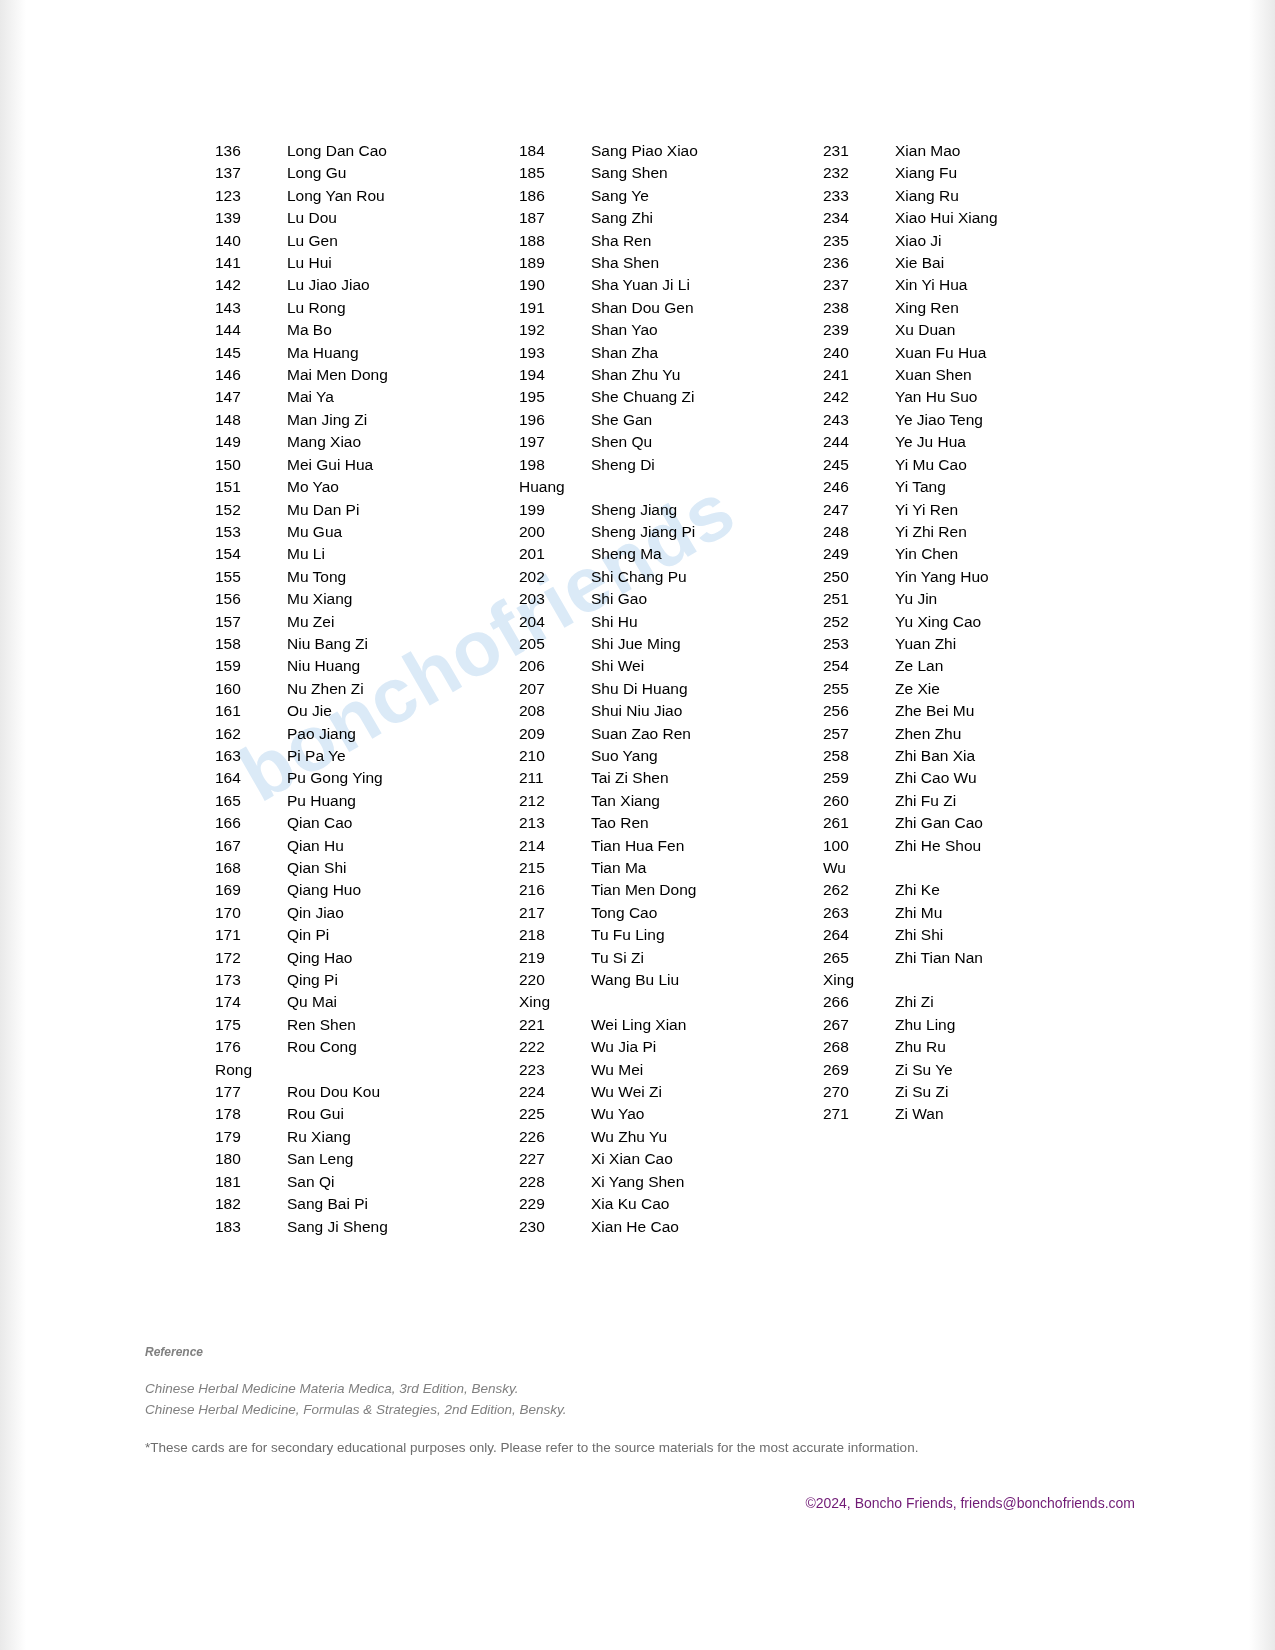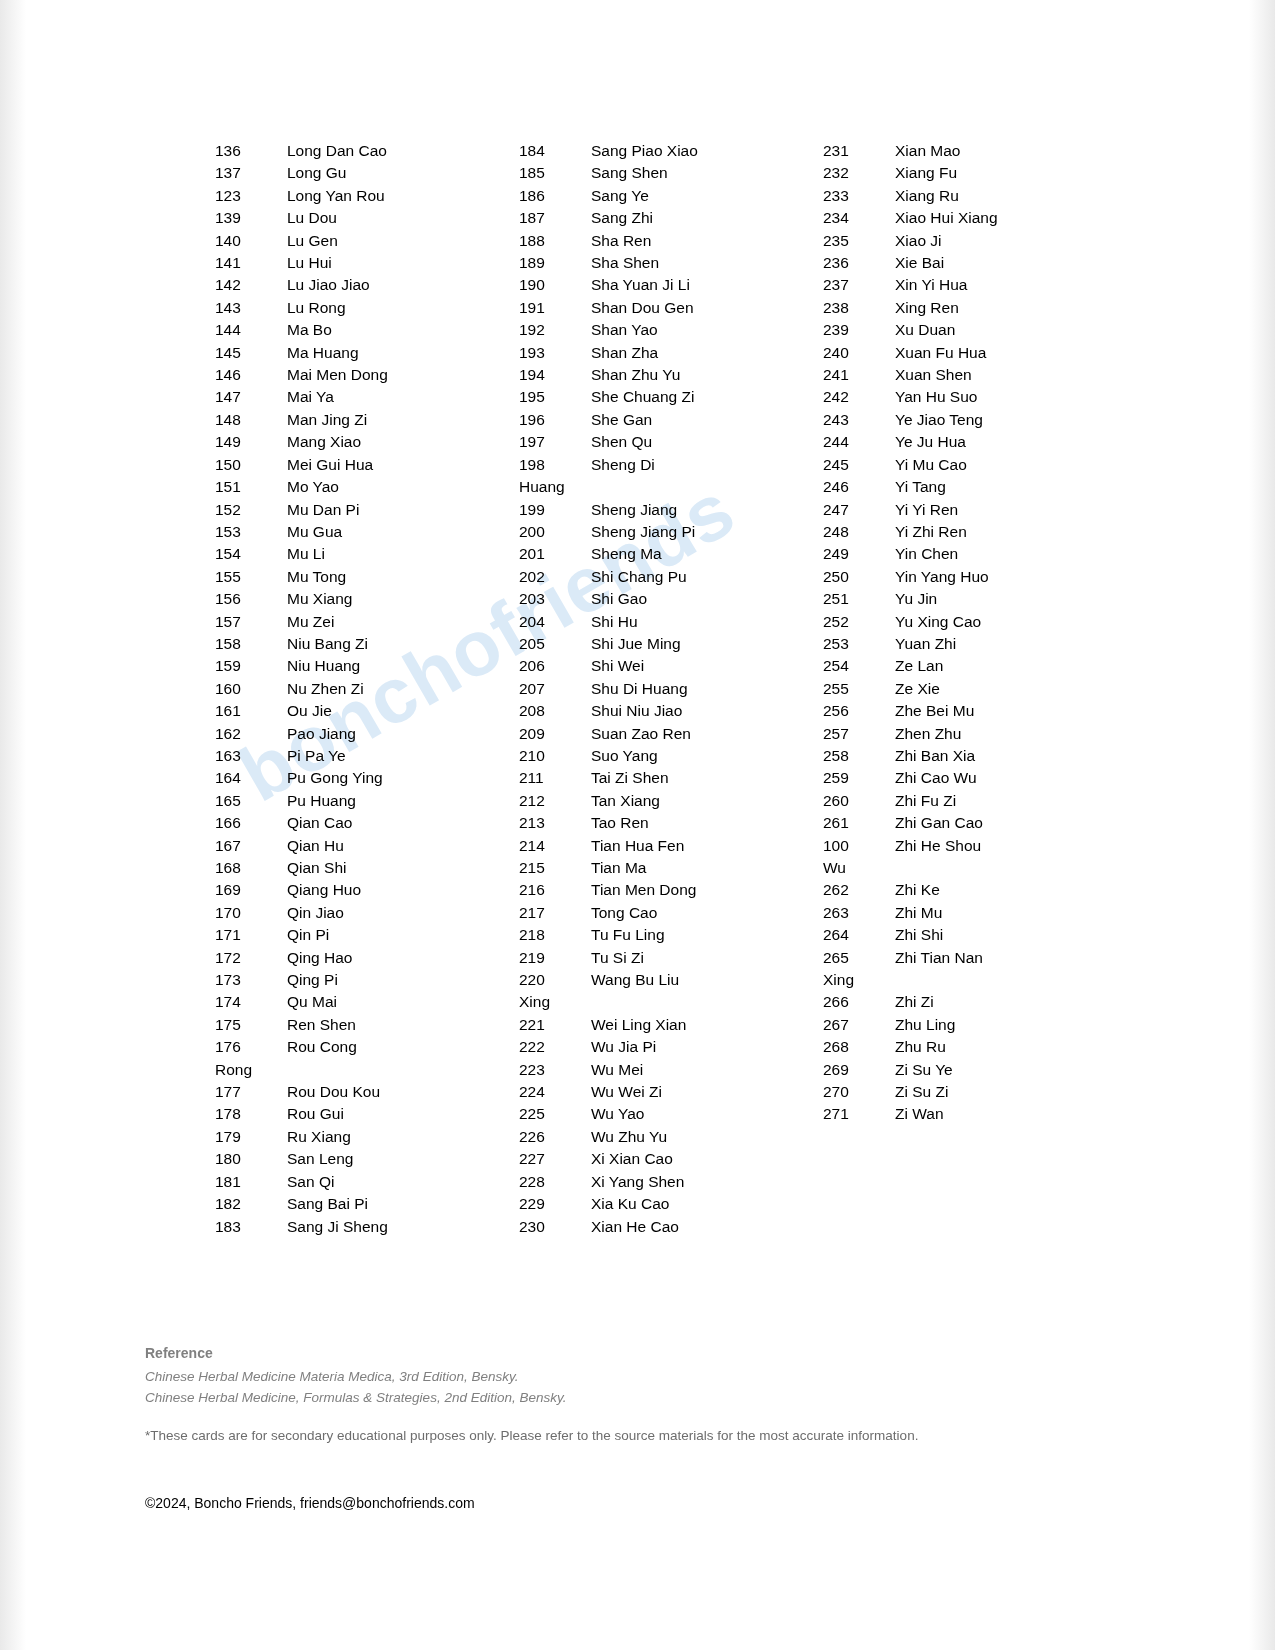--- a/index.html
+++ b/index.html
@@ -84,44 +84,45 @@
   }
 
   .footer {
     position: absolute;
     left: 145px;
     top: 1345px;
     width: 990px;
     z-index: 2;
   }
   .ref-title {
-    font-size: 14px;
+    font-size: 12px;
     font-weight: bold;
+    font-style: italic;
     color: #808080;
-    margin-bottom: 5px;
+    margin-bottom: 19px;
   }
   .ref-line {
     font-size: 13.5px;
     font-style: italic;
     color: #808080;
     line-height: 21px;
   }
   .disclaimer {
     margin-top: 20px;
     font-size: 13.5px;
     color: #6d6d6d;
   }
   .copyright {
     position: absolute;
     left: 145px;
     top: 1495px;
     width: 990px;
-    text-align: left;
+    text-align: right;
     font-size: 14px;
-    color: #000000;
+    color: #701a75;
     z-index: 2;
   }
 </style>
 </head>
 <body>
 
 <div class="page">
 
   <div class="watermark">bonchofriends</div>
 

